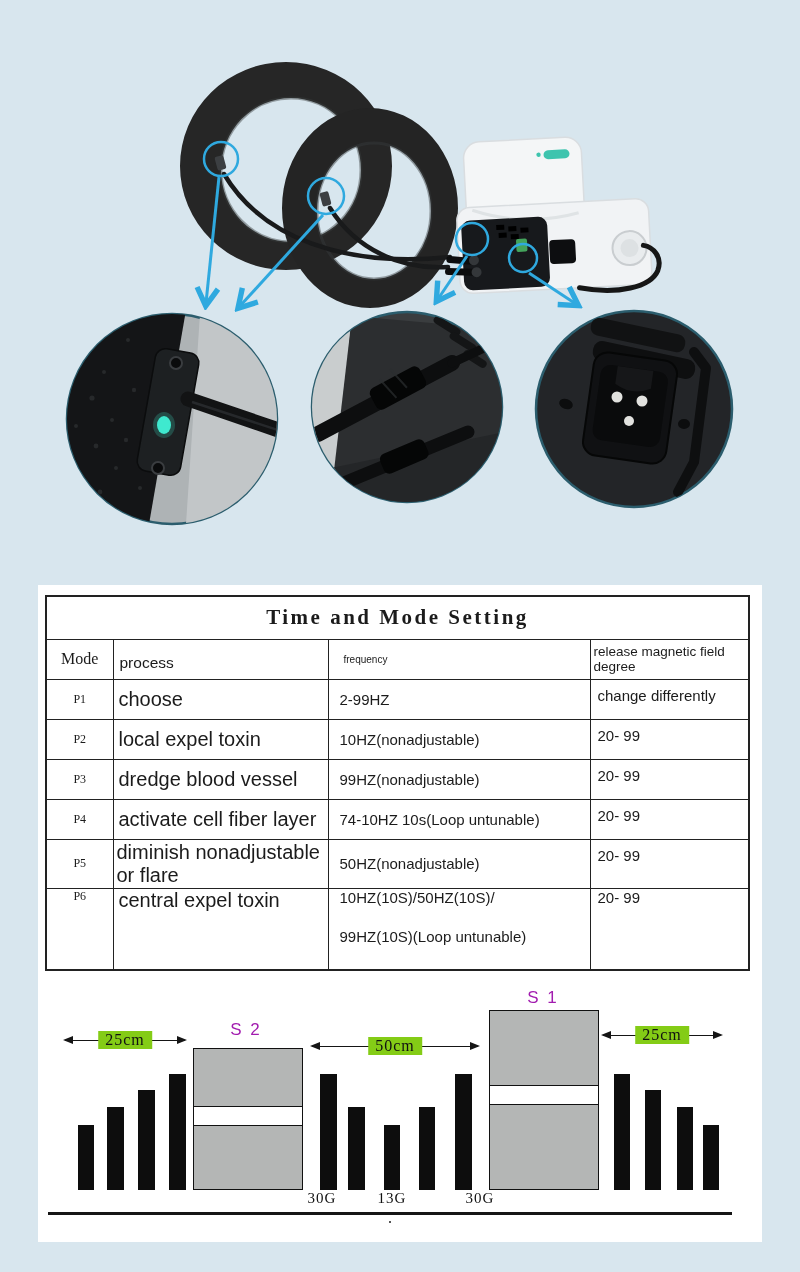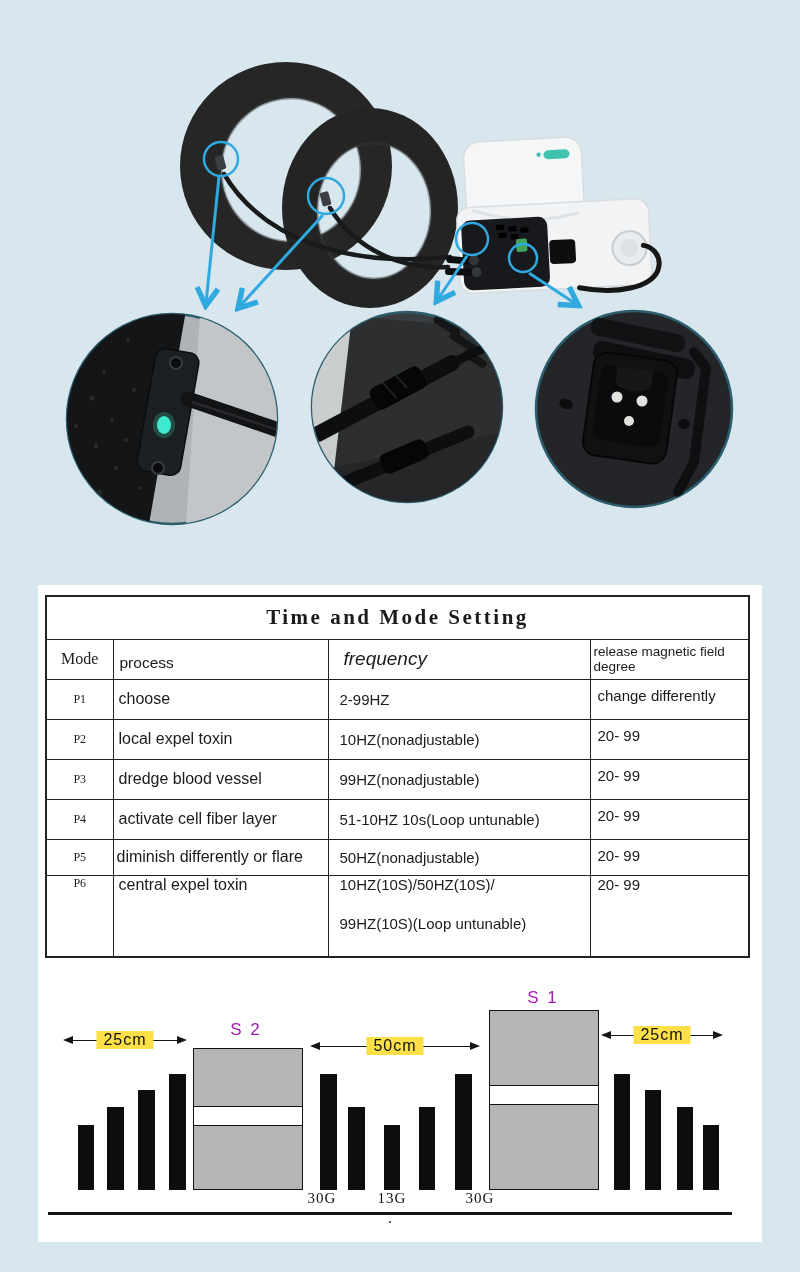--- a/index.html
+++ b/index.html
@@ -10,38 +10,38 @@
 
   
   table.mode{position:absolute;left:45px;top:595px;width:703px;border-collapse:collapse;
              table-layout:fixed;border:2px solid #222;}
   table.mode td,table.mode th{border:1.6px solid #222;overflow:hidden;}
   .title-cell{font-family:"Liberation Serif",serif;font-size:21px;font-weight:600;
               letter-spacing:2.5px;text-align:center;}
   th{font-weight:400;}
   .h-mode{font-family:"Liberation Serif",serif;font-size:16px;text-align:center;}
   .h-process{text-align:left;font-size:15.5px;vertical-align:bottom;padding:0 0 7px 6px;margin-top:10px;}
-  .h-freq{text-align:left;font-size:19px;padding-left:15px;vertical-align:middle;font-style:italic;}
+  .h-freq{text-align:left;font-size:10px;padding-left:15px;vertical-align:middle;}
   .h-degree{font-size:13.5px;line-height:1.12;padding:2px 2px 2px 3px;text-align:left;
             white-space:pre-line;vertical-align:middle;}
   .c-mode{font-family:"Liberation Serif",serif;font-size:12px;text-align:center;}
-  .c-process{font-size:16px;padding-left:5px;}
+  .c-process{font-size:20px;padding-left:5px;}
   .c-freq{font-size:15px;padding-left:11px;}
   .c-degree{font-size:15px;padding:7px 0 0 7px;vertical-align:top;}
   tr.p6 td{vertical-align:top;padding-top:0;}
   tr.p6 .c-freq div+div{margin-top:22px;}
 
   
   .dim{position:absolute;height:0;border-top:1.8px solid #151515;}
   .dim::before{content:"";position:absolute;left:-2px;top:-5.5px;width:0;height:0;
                border:4.5px solid transparent;border-left:0;border-right:10px solid #151515;}
   .dim::after{content:"";position:absolute;right:-2px;top:-5.5px;width:0;height:0;
               border:4.5px solid transparent;border-right:0;border-left:10px solid #151515;}
-  .dim .lbl{position:absolute;left:50%;top:-1px;transform:translate(-50%,-50%);background:#fde047;
-            padding:0 7px;font-family:Liberation Sans, sans-serif;font-size:16px;letter-spacing:1px;
+  .dim .lbl{position:absolute;left:50%;top:-1px;transform:translate(-50%,-50%);background:#84cc16;
+            padding:0 7px;font-family:Liberation Serif, serif;font-size:16px;letter-spacing:1px;
             color:#111;white-space:nowrap;}
   .srect{position:absolute;background:#b4b6b5;border:1.7px solid #111;box-sizing:border-box;}
   .srect .band{position:absolute;left:0;right:0;background:#fff;
                border-top:1.7px solid #111;border-bottom:1.7px solid #111;}
   .slabel{position:absolute;transform:translateX(-50%);font-size:17px;color:#a21caf;letter-spacing:2px;}
   .glabel{position:absolute;transform:translateX(-50%);font-family:"Liberation Serif",serif;
           font-size:15px;color:#111;letter-spacing:1px;}
   .bar{position:absolute;background:#0d0d0d;}
   .baseline{position:absolute;left:48px;top:1212px;width:684px;height:3px;background:#151515;}
   .stray-dot{position:absolute;left:389px;top:1221px;width:2px;height:2px;background:#555;}
@@ -233,26 +233,26 @@
     </tr>
     <tr style="height:40px">
       <td class="c-mode">P3</td>
       <td class="c-process">dredge blood vessel</td>
       <td class="c-freq">99HZ(nonadjustable)</td>
       <td class="c-degree">20- 99</td>
     </tr>
     <tr style="height:40px">
       <td class="c-mode">P4</td>
       <td class="c-process">activate cell fiber layer</td>
-      <td class="c-freq">51-10HZ 10s(Loop untunable)</td>
+      <td class="c-freq">74-10HZ 10s(Loop untunable)</td>
       <td class="c-degree">20- 99</td>
     </tr>
     <tr style="height:36px">
       <td class="c-mode">P5</td>
-      <td class="c-process" style="padding-left:3px">diminish differently or flare</td>
+      <td class="c-process" style="padding-left:3px">diminish nonadjustable or flare</td>
       <td class="c-freq">50HZ(nonadjustable)</td>
       <td class="c-degree">20- 99</td>
     </tr>
     <tr style="height:82px" class="p6">
       <td class="c-mode">P6</td>
       <td class="c-process">central expel toxin</td>
       <td class="c-freq">
         <div>10HZ(10S)/50HZ(10S)/</div>
         <div>99HZ(10S)(Loop untunable)</div>
       </td>

